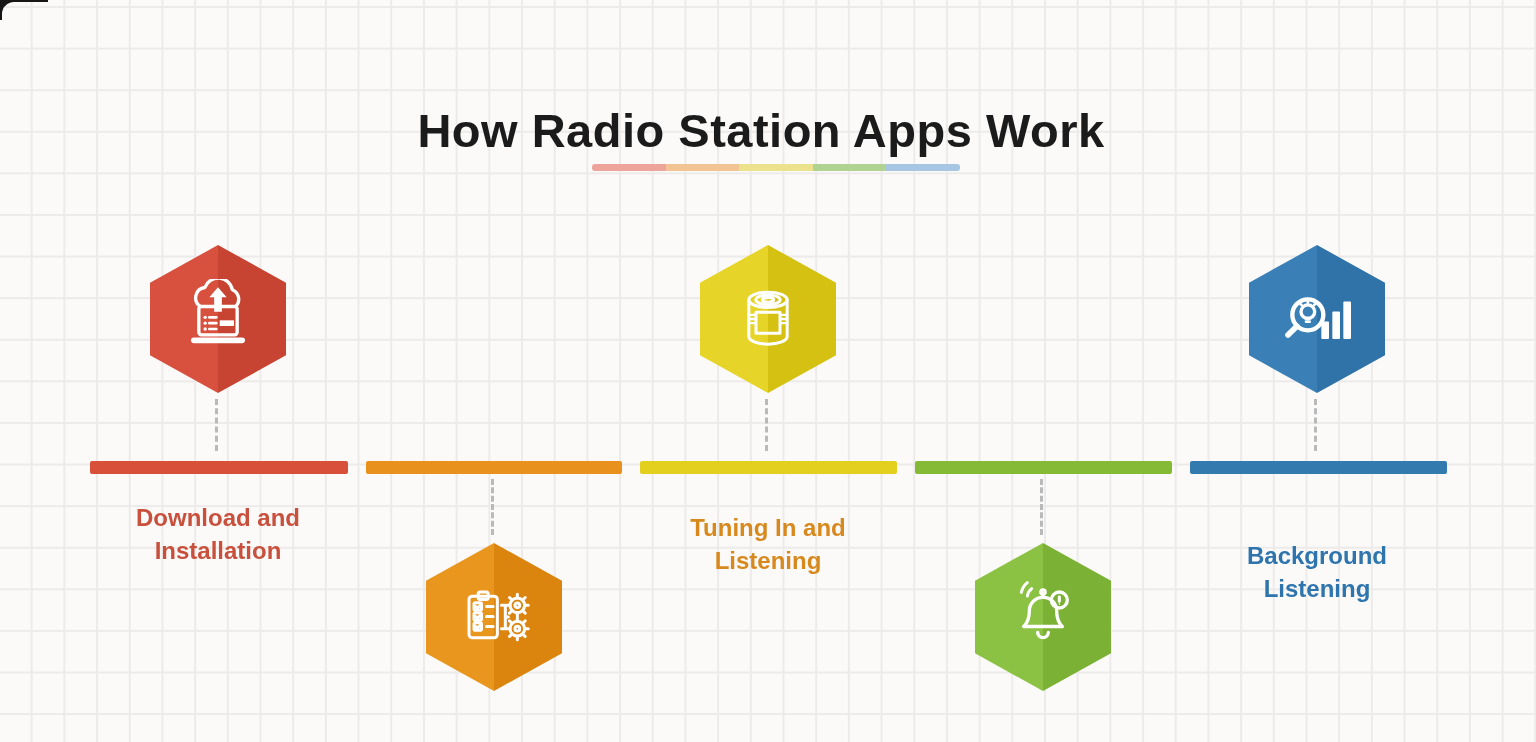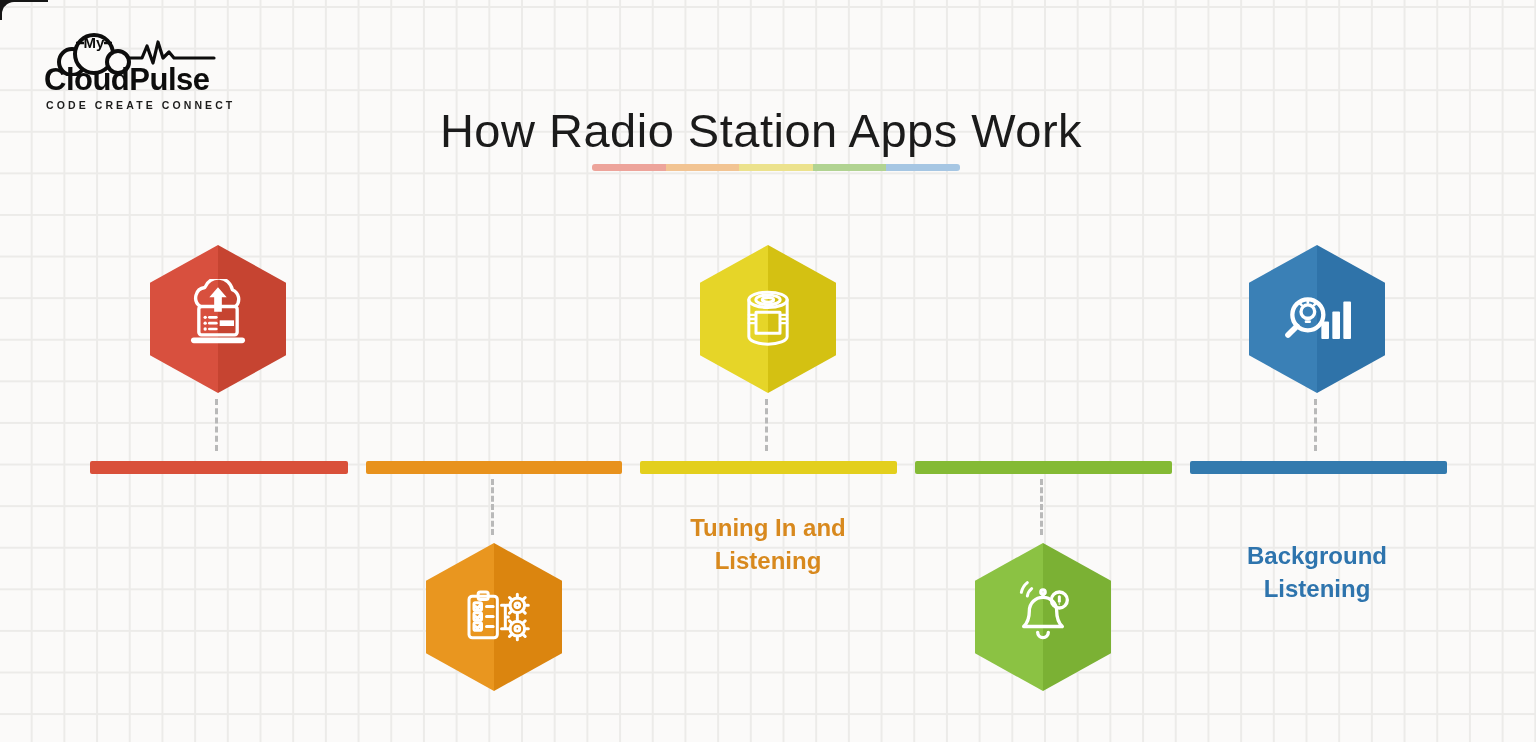--- a/index.html
+++ b/index.html
@@ -20,21 +20,21 @@
     border-top-left-radius:20px;
   }
   
   .logo{position:absolute; left:42px; top:30px; width:190px;}
   .logo svg{display:block;}
   .logo-name{font-size:31px; font-weight:800; color:#0d0d0d; letter-spacing:-0.5px; margin-top:-14px; margin-left:2px;}
   .logo-tagline{font-size:10.5px; font-weight:700; color:#1c1c1c; letter-spacing:3.1px; margin-top:1px; margin-left:4px; white-space:nowrap;}
   
   .title{
     position:absolute; left:0; top:103px; width:1522px;
-    text-align:center; font-size:47px; font-weight:400; color:#1b1b1b;
+    text-align:center; font-size:47px; font-weight:700; color:#1b1b1b;
     letter-spacing:0.5px; margin:0;
   }
   .title-underline{
     position:absolute; left:592px; top:164px; width:368px; height:7px;
     display:flex; border-radius:3px; overflow:hidden;
   }
   .title-underline span{flex:1 1 0;}
   
   .hex{
     position:absolute; width:136px; height:148px;
@@ -72,33 +72,20 @@
   .label-4{left:913px; top:376px; width:260px;}
   .label-5{left:1207px;top:539px; width:220px;}
 </style>
 </head>
 <body>
 
 <div class="canvas">
 
   <div class="corner-tl"></div>
 
-  <div class="logo">
-    <svg width="180" height="46" viewBox="0 0 180 46">
-      <circle cx="30" cy="32" r="13" fill="#fbfaf9" stroke="#0d0d0d" stroke-width="4"></circle>
-      <circle cx="52" cy="24" r="19" fill="#fbfaf9" stroke="#0d0d0d" stroke-width="4"></circle>
-      <circle cx="76" cy="32" r="11" fill="#fbfaf9" stroke="#0d0d0d" stroke-width="4"></circle>
-      <line x1="34" y1="13" x2="42" y2="13" stroke="#0d0d0d" stroke-width="2.5"></line>
-      <line x1="62" y1="13" x2="70" y2="13" stroke="#0d0d0d" stroke-width="2.5"></line>
-      <text x="52" y="18" text-anchor="middle" font-size="15" font-weight="700" fill="#0d0d0d" font-family="Liberation Sans, sans-serif" id="logo-prefix">My</text>
-      <polyline points="86,28 100,28 105,16 111,33 116,12 121,28 127,22 132,28 172,28" fill="none" stroke="#0d0d0d" stroke-width="3.2" stroke-linecap="round" stroke-linejoin="round"></polyline>
-    </svg>
-    <div class="logo-name">CloudPulse</div>
-    <div class="logo-tagline">CODE CREATE CONNECT</div>
-  </div>
 
   <h1 class="title">How Radio Station Apps Work</h1>
   <div class="title-underline">
     <span style="background: rgb(237, 164, 155);"></span>
     <span style="background: rgb(242, 196, 147);"></span>
     <span style="background: rgb(236, 226, 141);"></span>
     <span style="background: rgb(177, 211, 146);"></span>
     <span style="background: rgb(166, 198, 227);"></span>
   </div>
 
@@ -112,20 +99,21 @@
       <circle cx="16.3" cy="26.5" r="1" fill="#fff" stroke="none"></circle>
         <path d="M18.8 26.5 h4.2" stroke-width="1.6"></path>
       <rect x="25" y="24.8" width="8.6" height="3.4" fill="#fff" stroke="none"></rect>
       <circle cx="16.3" cy="30" r="1" fill="#fff" stroke="none"></circle>
         <path d="M18.8 30 h4.2" stroke-width="1.6"></path>
       <path d="M9.5 36.8 h29" stroke-width="3.4"></path>
     </svg>
   </div>
   <div class="dash dash-1"></div>
   <div class="bar bar-1" style="background: rgb(217, 80, 58);"></div>
+  <div class="step-label label-1" style="color: rgb(200, 80, 60);">Download and Installation</div>
 
   <div class="hex hex-2" style="background: linear-gradient(90deg, rgb(233, 150, 31) 50%, rgb(219, 133, 15) 50%);">
     <svg width="80" height="80" viewBox="0 0 48 48" fill="none" stroke="#fff" stroke-width="1.8" stroke-linecap="round" stroke-linejoin="round">
       <defs>
         <g id="gear">
           <circle cx="0" cy="0" r="4.4"></circle>
             <circle cx="0" cy="0" r="1.4"></circle>
           <path d="M4.4 0 H6.6 M-4.4 0 H-6.6 M0 4.4 V6.6 M0 -4.4 V-6.6
                    M3.1 3.1 L4.7 4.7 M-3.1 3.1 L-4.7 4.7 M3.1 -3.1 L4.7 -4.7 M-3.1 -3.1 L-4.7 -4.7"></path>
         </g>

